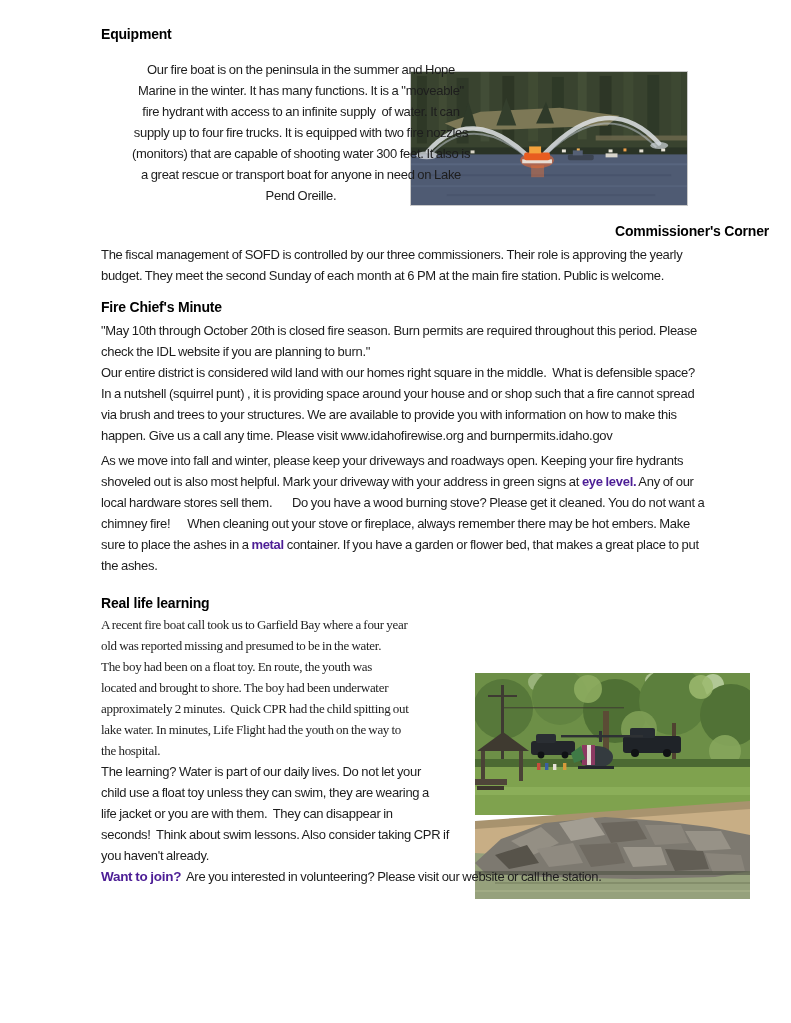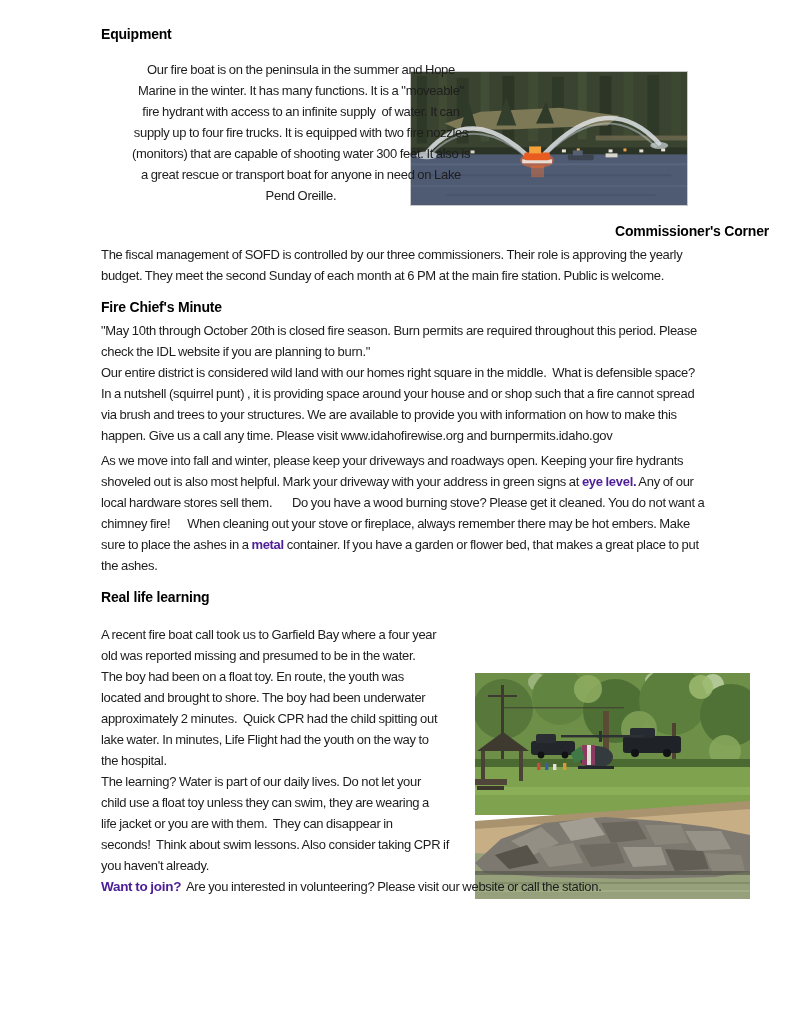--- a/index.html
+++ b/index.html
@@ -29,22 +29,22 @@
   .sec-equipment h2 { margin-top:0; }
   .sec-equipment p { margin-top:16px; width:400px; position:relative; z-index:3;text-align:center; }
   .sec-commissioners h2 { margin-top:16px;text-align:right; }
   .sec-commissioners p { margin-top:4px; }
   .sec-firechief h2 { margin-top:12px; }
   .sec-firechief p { margin-top:4px; }
   .sec-forest h2 { margin-top:20px; }
   .sec-forest p { }
   .sec-whatcanyoudo h2 { margin-top:18px; }
   .sec-whatcanyoudo p { margin-top:4px; }
-  .sec-reallife h2 { margin-top:12px; }
-  .sec-reallife p.first { margin-top:18px; }
+  .sec-reallife h2 { margin-top:18px; }
+  .sec-reallife p.first { margin-top:2px;font-family:Liberation Serif, serif; }
   .sec-reallife p { width:378px; }
   .sec-join p { margin-top:0; }
   .sec-join b { font-size:13.5px; }
   .photo { position:absolute; z-index:1; overflow:hidden; }
   .photo svg { display:block; width:100%; height:100%; }
   .photo-fireboat {
     left:410px; top:71px; width:278px; height:135px;
     border:1px solid #c9c9c9;
   }
   .photo-bay { left:475px; top:673px; width:275px; height:226px; }

